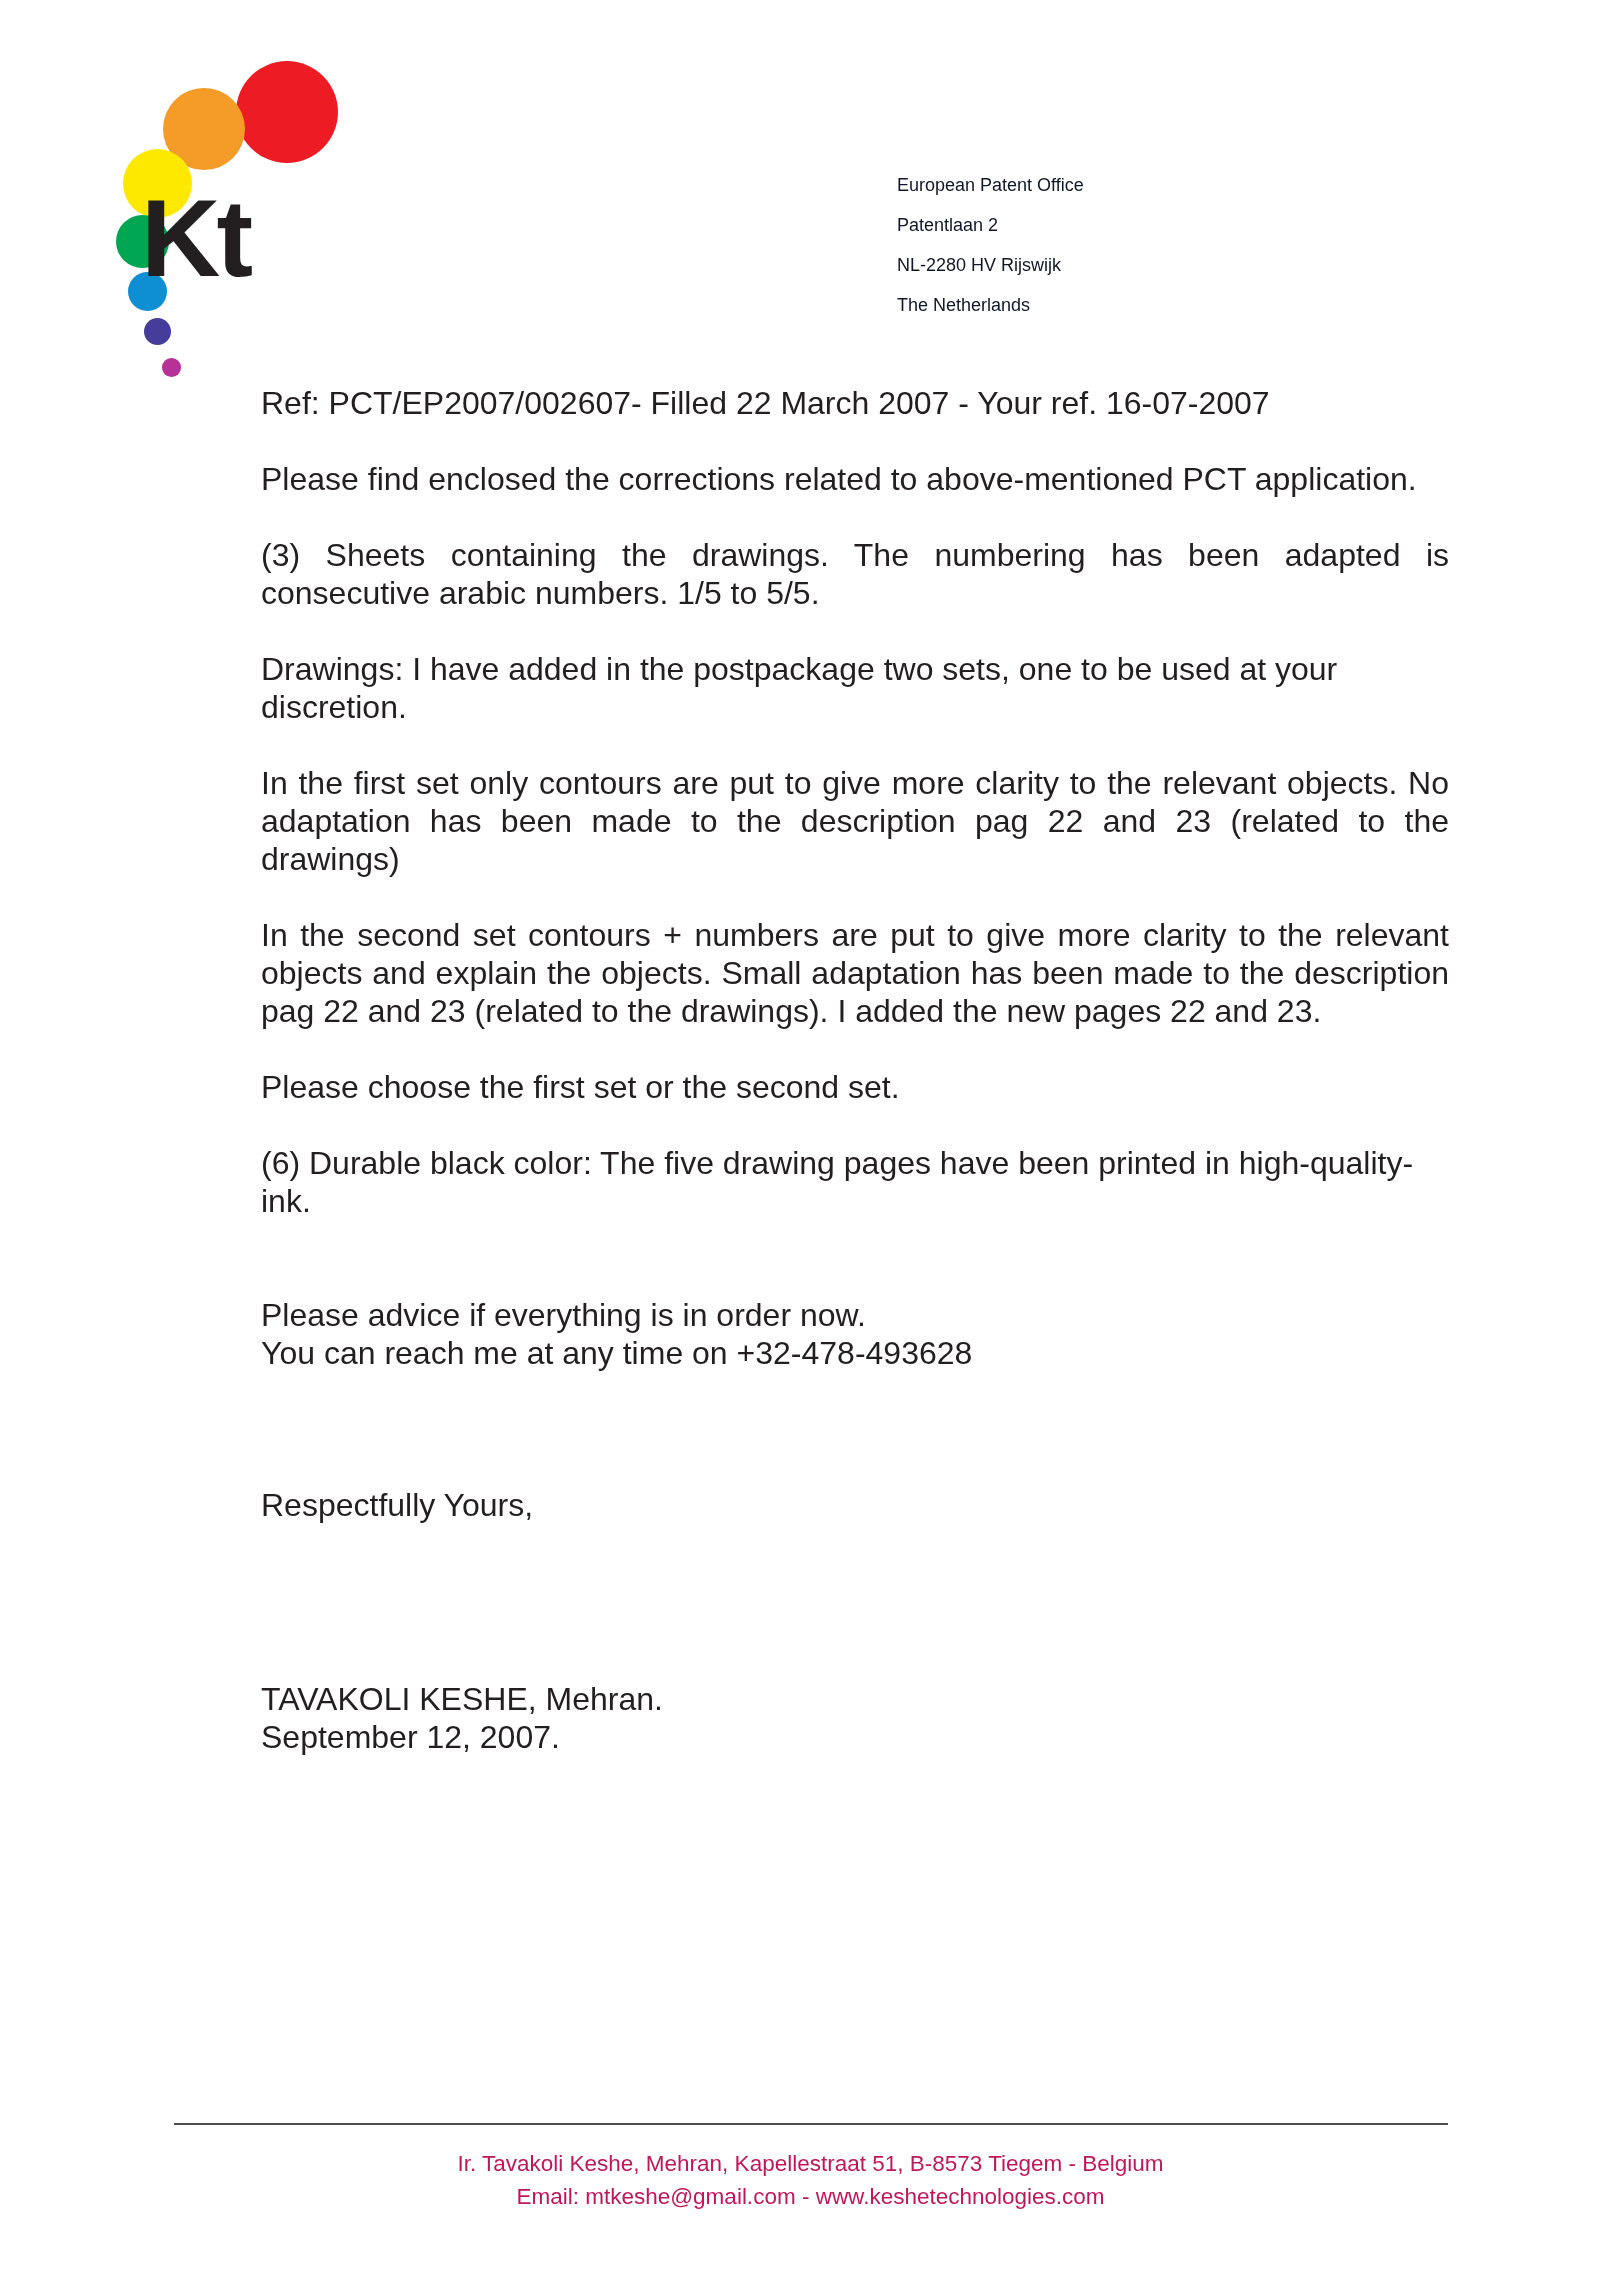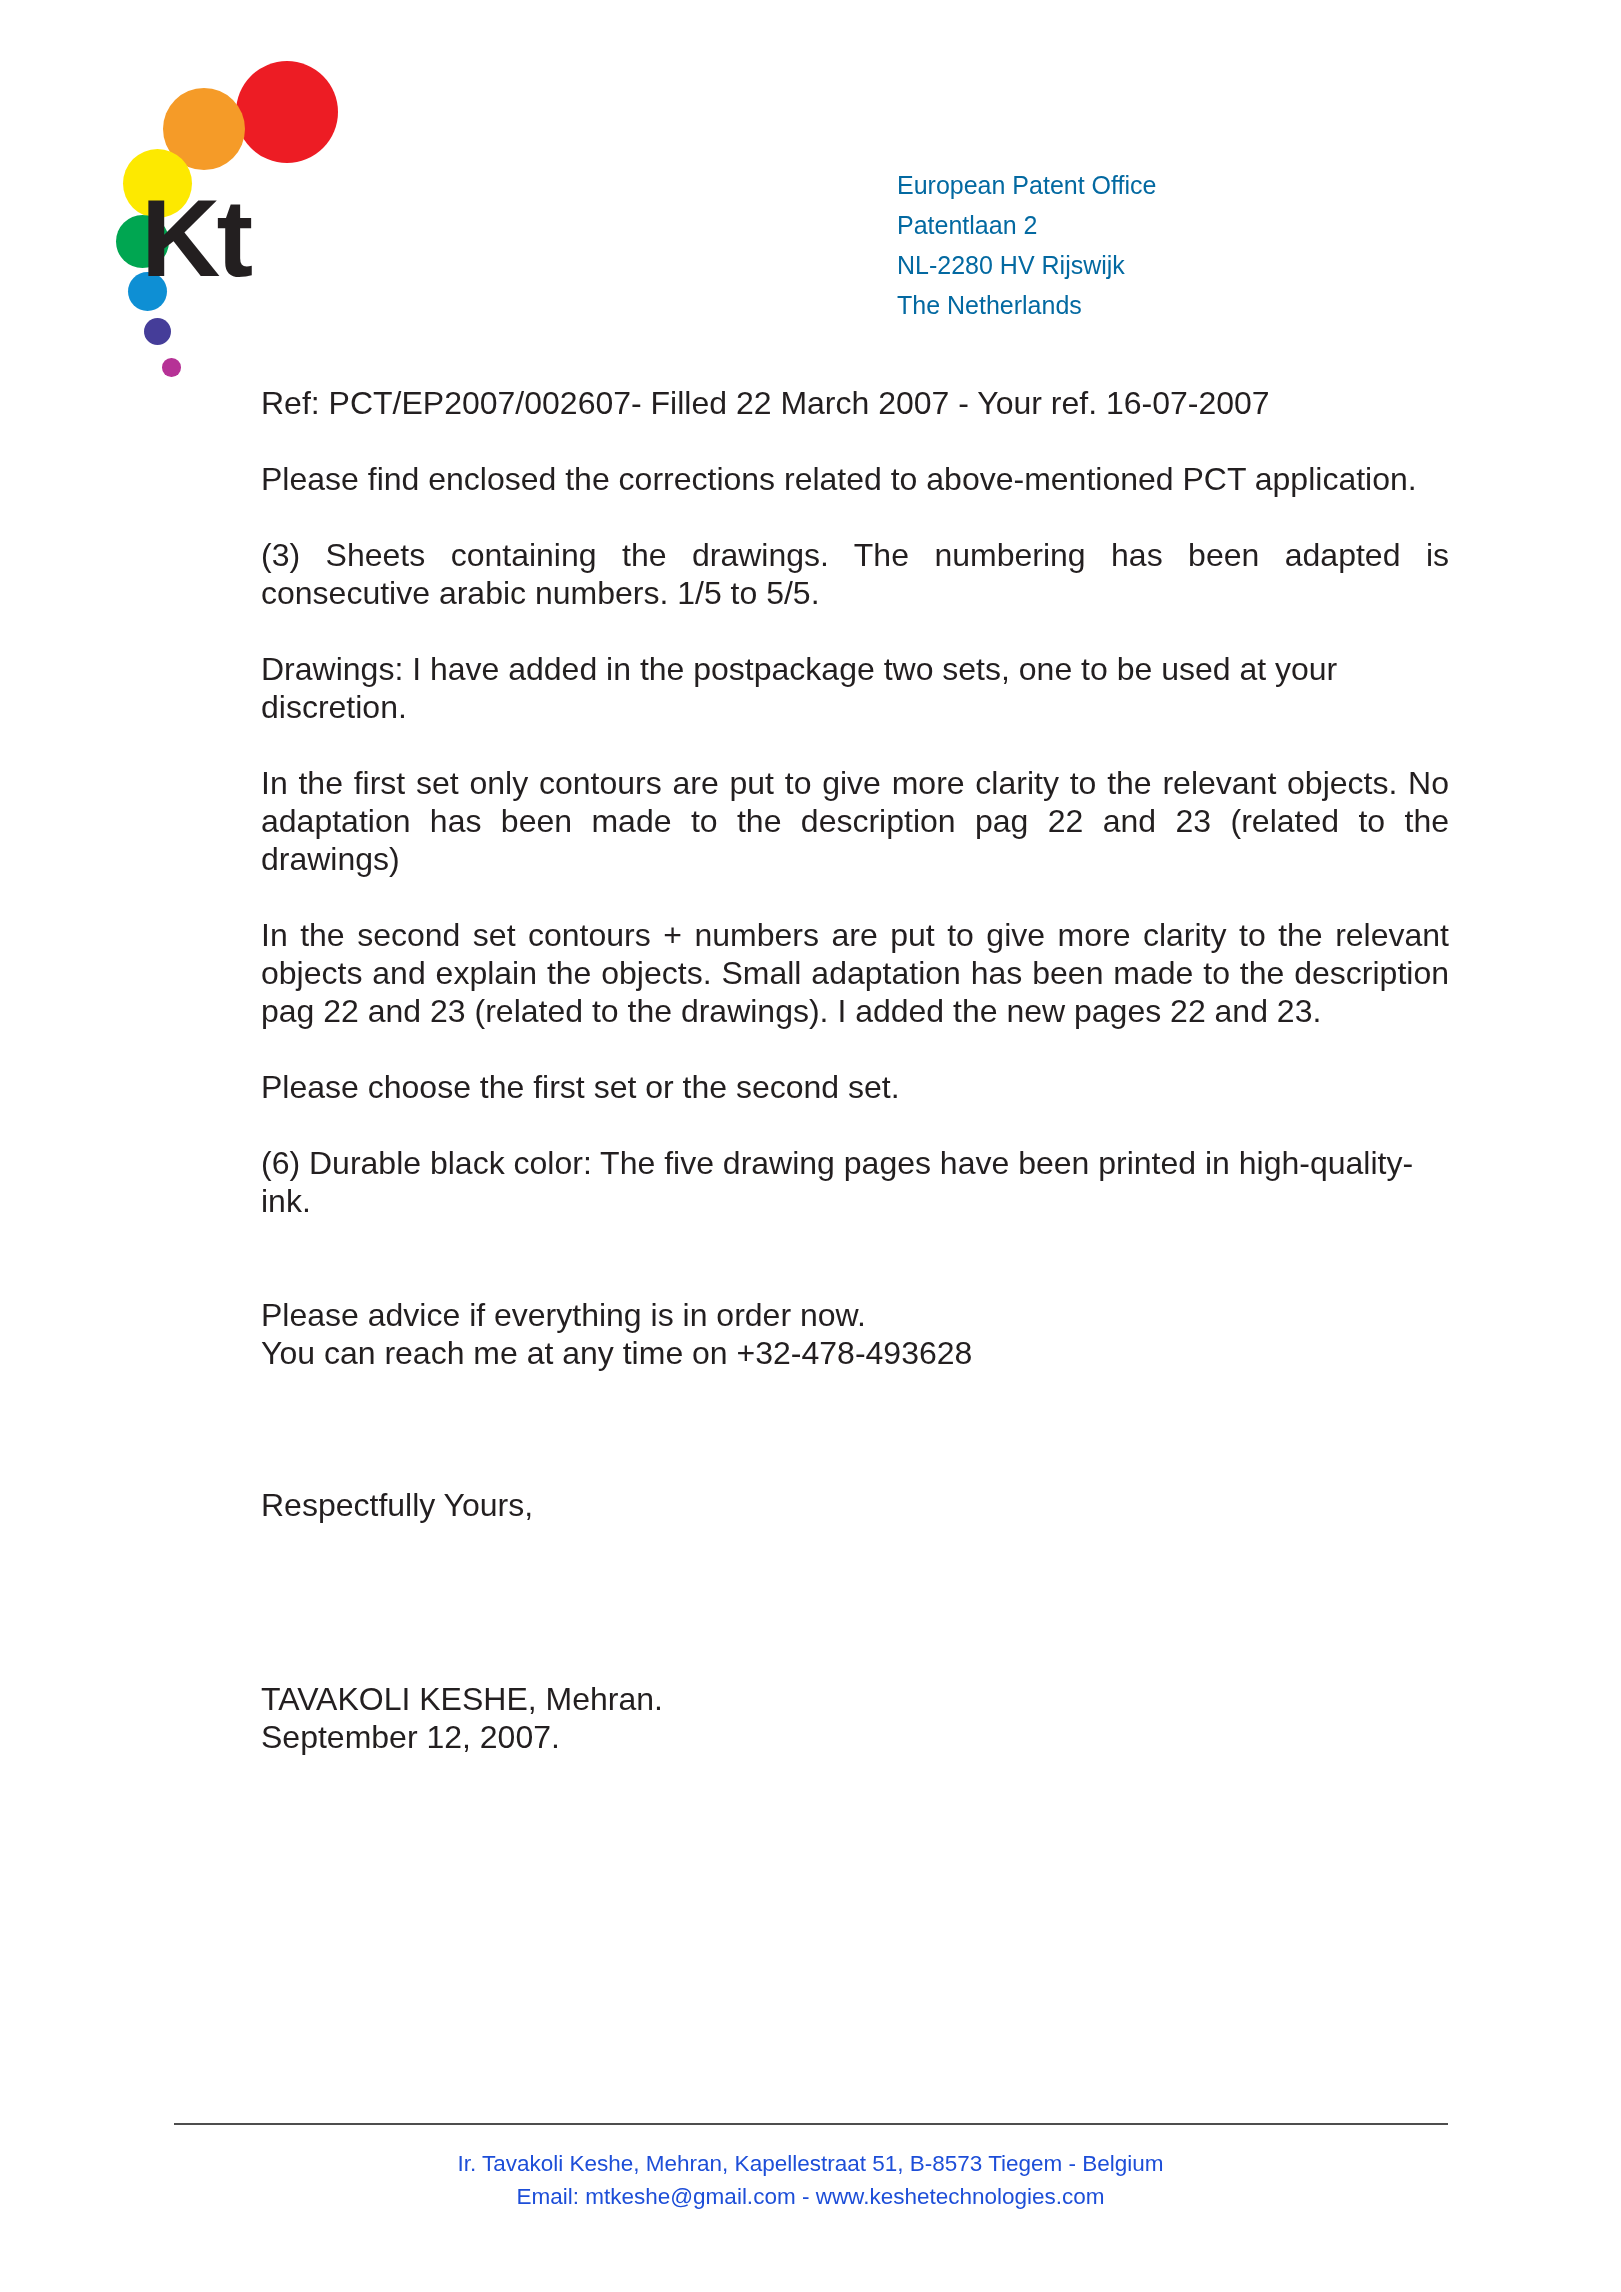--- a/index.html
+++ b/index.html
@@ -49,23 +49,23 @@
     line-height: 1;
     letter-spacing: -3.9px;
     color: #231f20;
   }
 
   
   .address {
     position: absolute;
     left: 897px;
     top: 165px;
-    font-size: 25px;
+    font-size: 18px;
     line-height: 40px;
-    color: #0369a1;
+    color: #0f172a;
   }
 
   
   .body-area {
     position: absolute;
     left: 261px;
     top: 384px;
     width: 1188px;
     font-size: 32px;
     line-height: 38px;
@@ -88,21 +88,21 @@
     background: #4d4d4d;
   }
   .footer {
     position: absolute;
     left: 0;
     top: 2147px;
     width: 1621px;
     text-align: center;
     font-size: 22.5px;
     line-height: 33px;
-    color: #1d4ed8;
+    color: #be185d;
   }
 </style>
 </head>
 <body>
 
 <div class="page">
 
   <div class="logo">
     <span class="dot dot-red"></span>
     <span class="dot dot-orange"></span>

